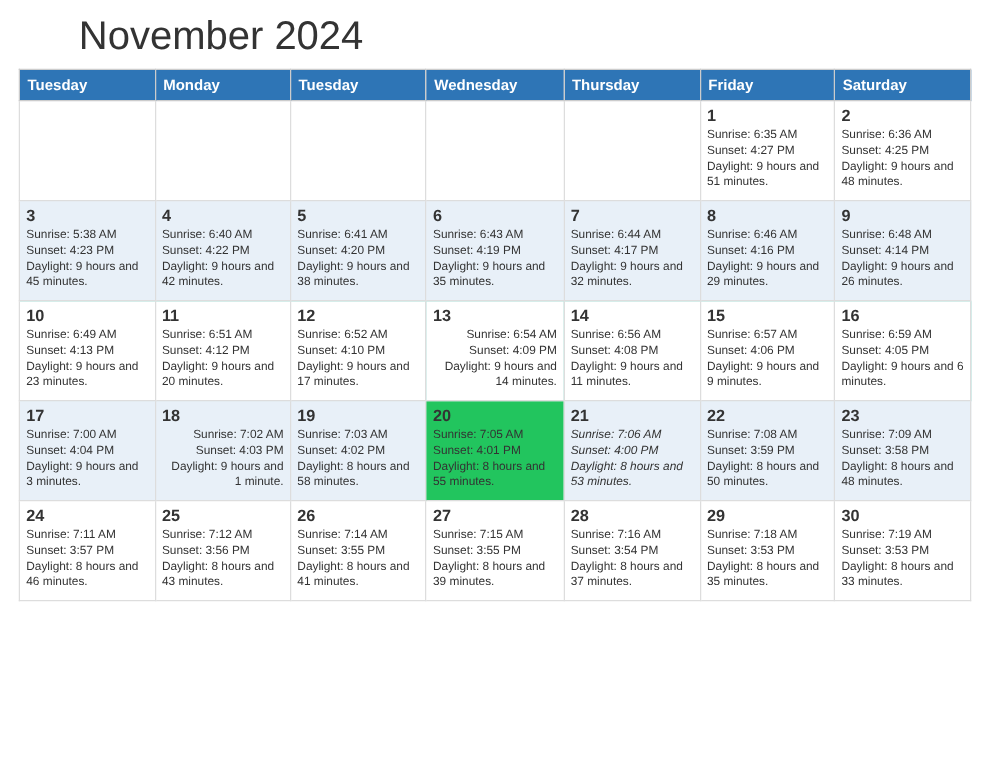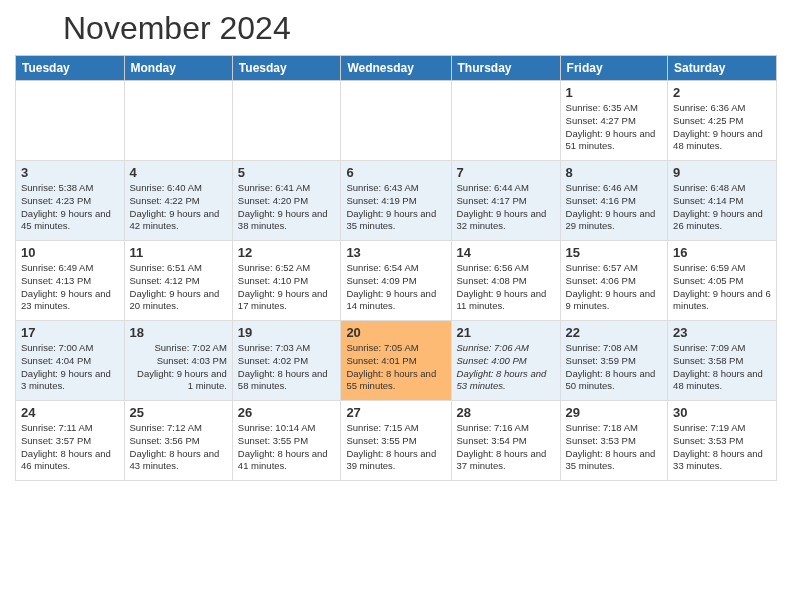--- a/index.html
+++ b/index.html
@@ -149,21 +149,21 @@
 Daylight: 9 hours and 20 minutes.</div>
           </td>
           <td>
             <span class="day-num">12</span>
             <div class="day-info" style="white-space: pre-line;">Sunrise: 6:52 AM
 Sunset: 4:10 PM
 Daylight: 9 hours and 17 minutes.</div>
           </td>
           <td>
             <span class="day-num">13</span>
-            <div class="day-info" style="white-space: pre-line;">Sunrise: 6:54 AM
+            <div class="day-info" style="white-space: pre-line; text-align: right;">Sunrise: 6:54 AM
 Sunset: 4:09 PM
 Daylight: 9 hours and 14 minutes.</div>
           </td>
           <td>
             <span class="day-num">14</span>
             <div class="day-info" style="white-space: pre-line;">Sunrise: 6:56 AM
 Sunset: 4:08 PM
 Daylight: 9 hours and 11 minutes.</div>
           </td>
           <td>
@@ -191,21 +191,21 @@
             <div class="day-info" style="white-space: pre-line; text-align: right;">Sunrise: 7:02 AM
 Sunset: 4:03 PM
 Daylight: 9 hours and 1 minute.</div>
           </td>
           <td style="background: rgb(232, 240, 248);">
             <span class="day-num">19</span>
             <div class="day-info" style="white-space: pre-line;">Sunrise: 7:03 AM
 Sunset: 4:02 PM
 Daylight: 8 hours and 58 minutes.</div>
           </td>
-          <td style="background: #fdba74;">
+          <td style="background: #22c55e;">
             <span class="day-num">20</span>
             <div class="day-info" style="white-space: pre-line;">Sunrise: 7:05 AM
 Sunset: 4:01 PM
 Daylight: 8 hours and 55 minutes.</div>
           </td>
           <td style="background: rgb(232, 240, 248);">
             <span class="day-num">21</span>
             <div class="day-info" style="white-space: pre-line; font-style: italic;">Sunrise: 7:06 AM
 Sunset: 4:00 PM
 Daylight: 8 hours and 53 minutes.</div>
@@ -231,21 +231,21 @@
 Daylight: 8 hours and 46 minutes.</div>
           </td>
           <td>
             <span class="day-num">25</span>
             <div class="day-info" style="white-space: pre-line;">Sunrise: 7:12 AM
 Sunset: 3:56 PM
 Daylight: 8 hours and 43 minutes.</div>
           </td>
           <td>
             <span class="day-num">26</span>
-            <div class="day-info" style="white-space: pre-line;">Sunrise: 10:14 AM
+            <div class="day-info" style="white-space: pre-line;">Sunrise: 7:14 AM
 Sunset: 3:55 PM
 Daylight: 8 hours and 41 minutes.</div>
           </td>
           <td>
             <span class="day-num">27</span>
             <div class="day-info" style="white-space: pre-line;">Sunrise: 7:15 AM
 Sunset: 3:55 PM
 Daylight: 8 hours and 39 minutes.</div>
           </td>
           <td>

